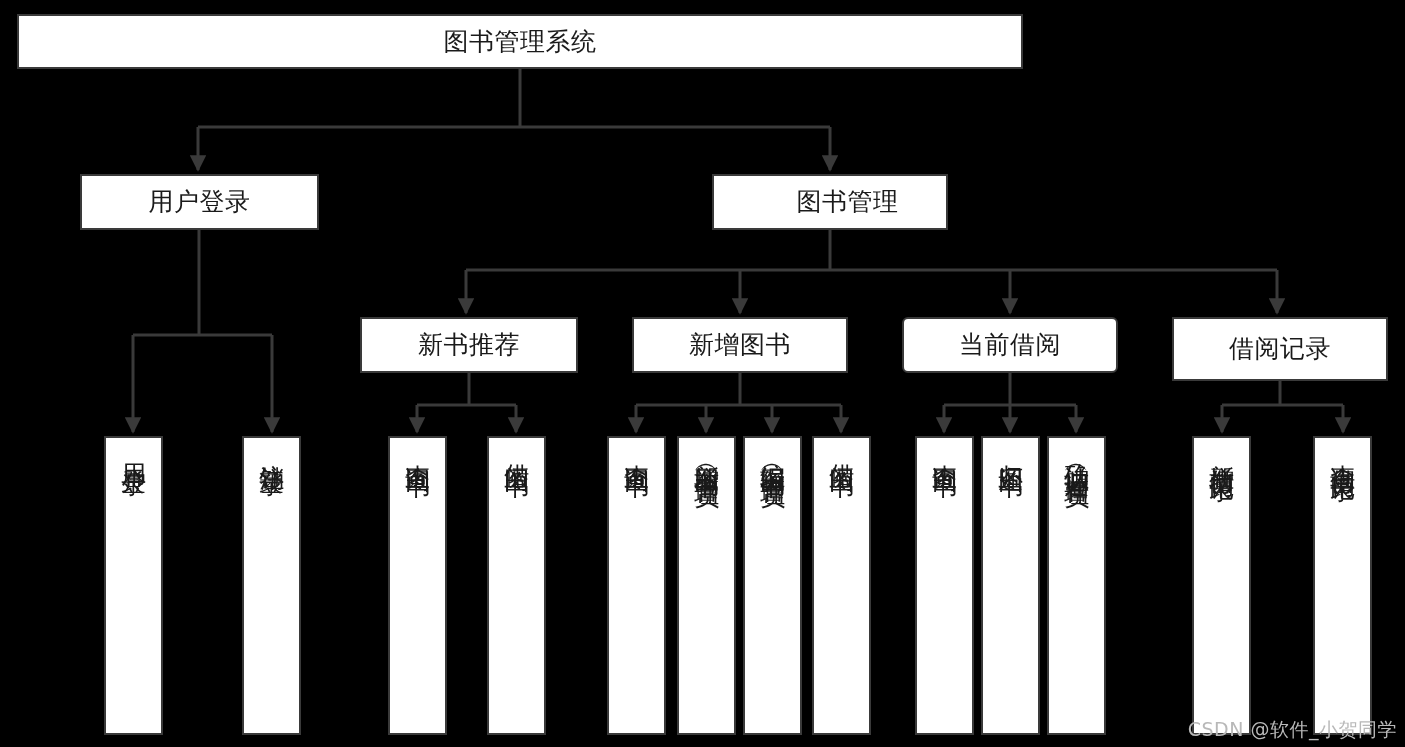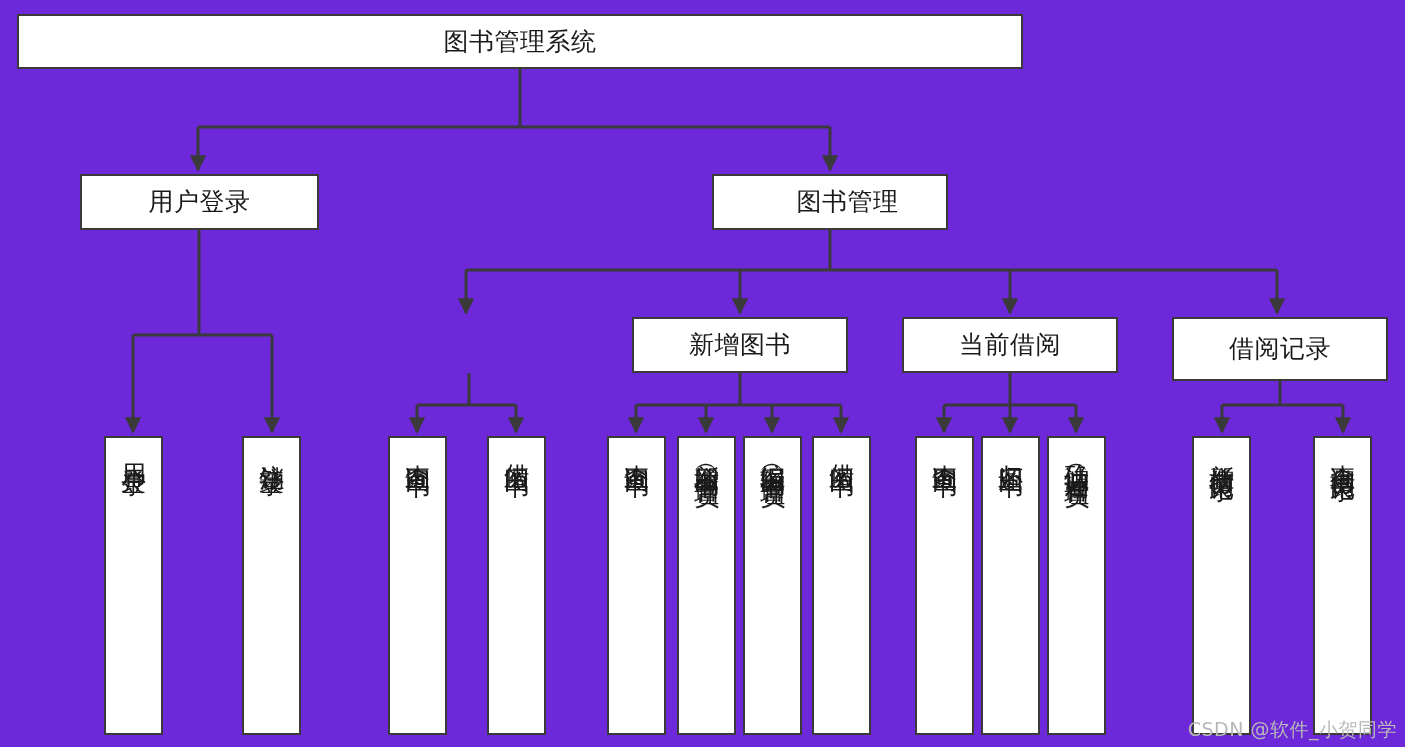--- a/index.html
+++ b/index.html
@@ -7,21 +7,21 @@
     padding: 0;
     background: #ffffff;
   }
   body {
     font-family: "DejaVu Sans", "Liberation Sans", sans-serif;
   }
   #canvas {
     position: relative;
     width: 1405px;
     height: 747px;
-    background: #6d28d9;
+    background: #000000;
     overflow: hidden;
   }
   svg#diagram {
     position: absolute;
     left: 0;
     top: 0;
     width: 1405px;
     height: 747px;
   }
   .node-box {
@@ -138,24 +138,27 @@
     <span>图书管理系统</span>
   </div>
 
   <div class="node-box horizontal" style="left:80px; top:174px; width:239px; height:56px;">
     <span>用户登录</span>
   </div>
   <div class="node-box horizontal" style="left:712px; top:174px; width:236px; height:56px;padding-left:35px;">
     <span>图书管理</span>
   </div>
 
+  <div class="node-box horizontal" style="left:360px; top:317px; width:218px; height:56px;">
+    <span>新书推荐</span>
+  </div>
   <div class="node-box horizontal" style="left:632px; top:317px; width:216px; height:56px;">
     <span>新增图书</span>
   </div>
-  <div class="node-box horizontal" style="left:902px; top:317px; width:216px; height:56px;">
+  <div class="node-box horizontal" style="left:902px; top:317px; width:216px; height:56px;border-radius:6px;">
     <span>当前借阅</span>
   </div>
   <div class="node-box horizontal" style="left:1172px; top:317px; width:216px; height:64px;">
     <span>借阅记录</span>
   </div>
 
   <div class="node-box vertical" style="left:104px; top:436px; width:59px; height:299px;">
     <span class="vlabel">用户登录</span>
   </div>
   <div class="node-box vertical" style="left:242px; top:436px; width:59px; height:299px;">

